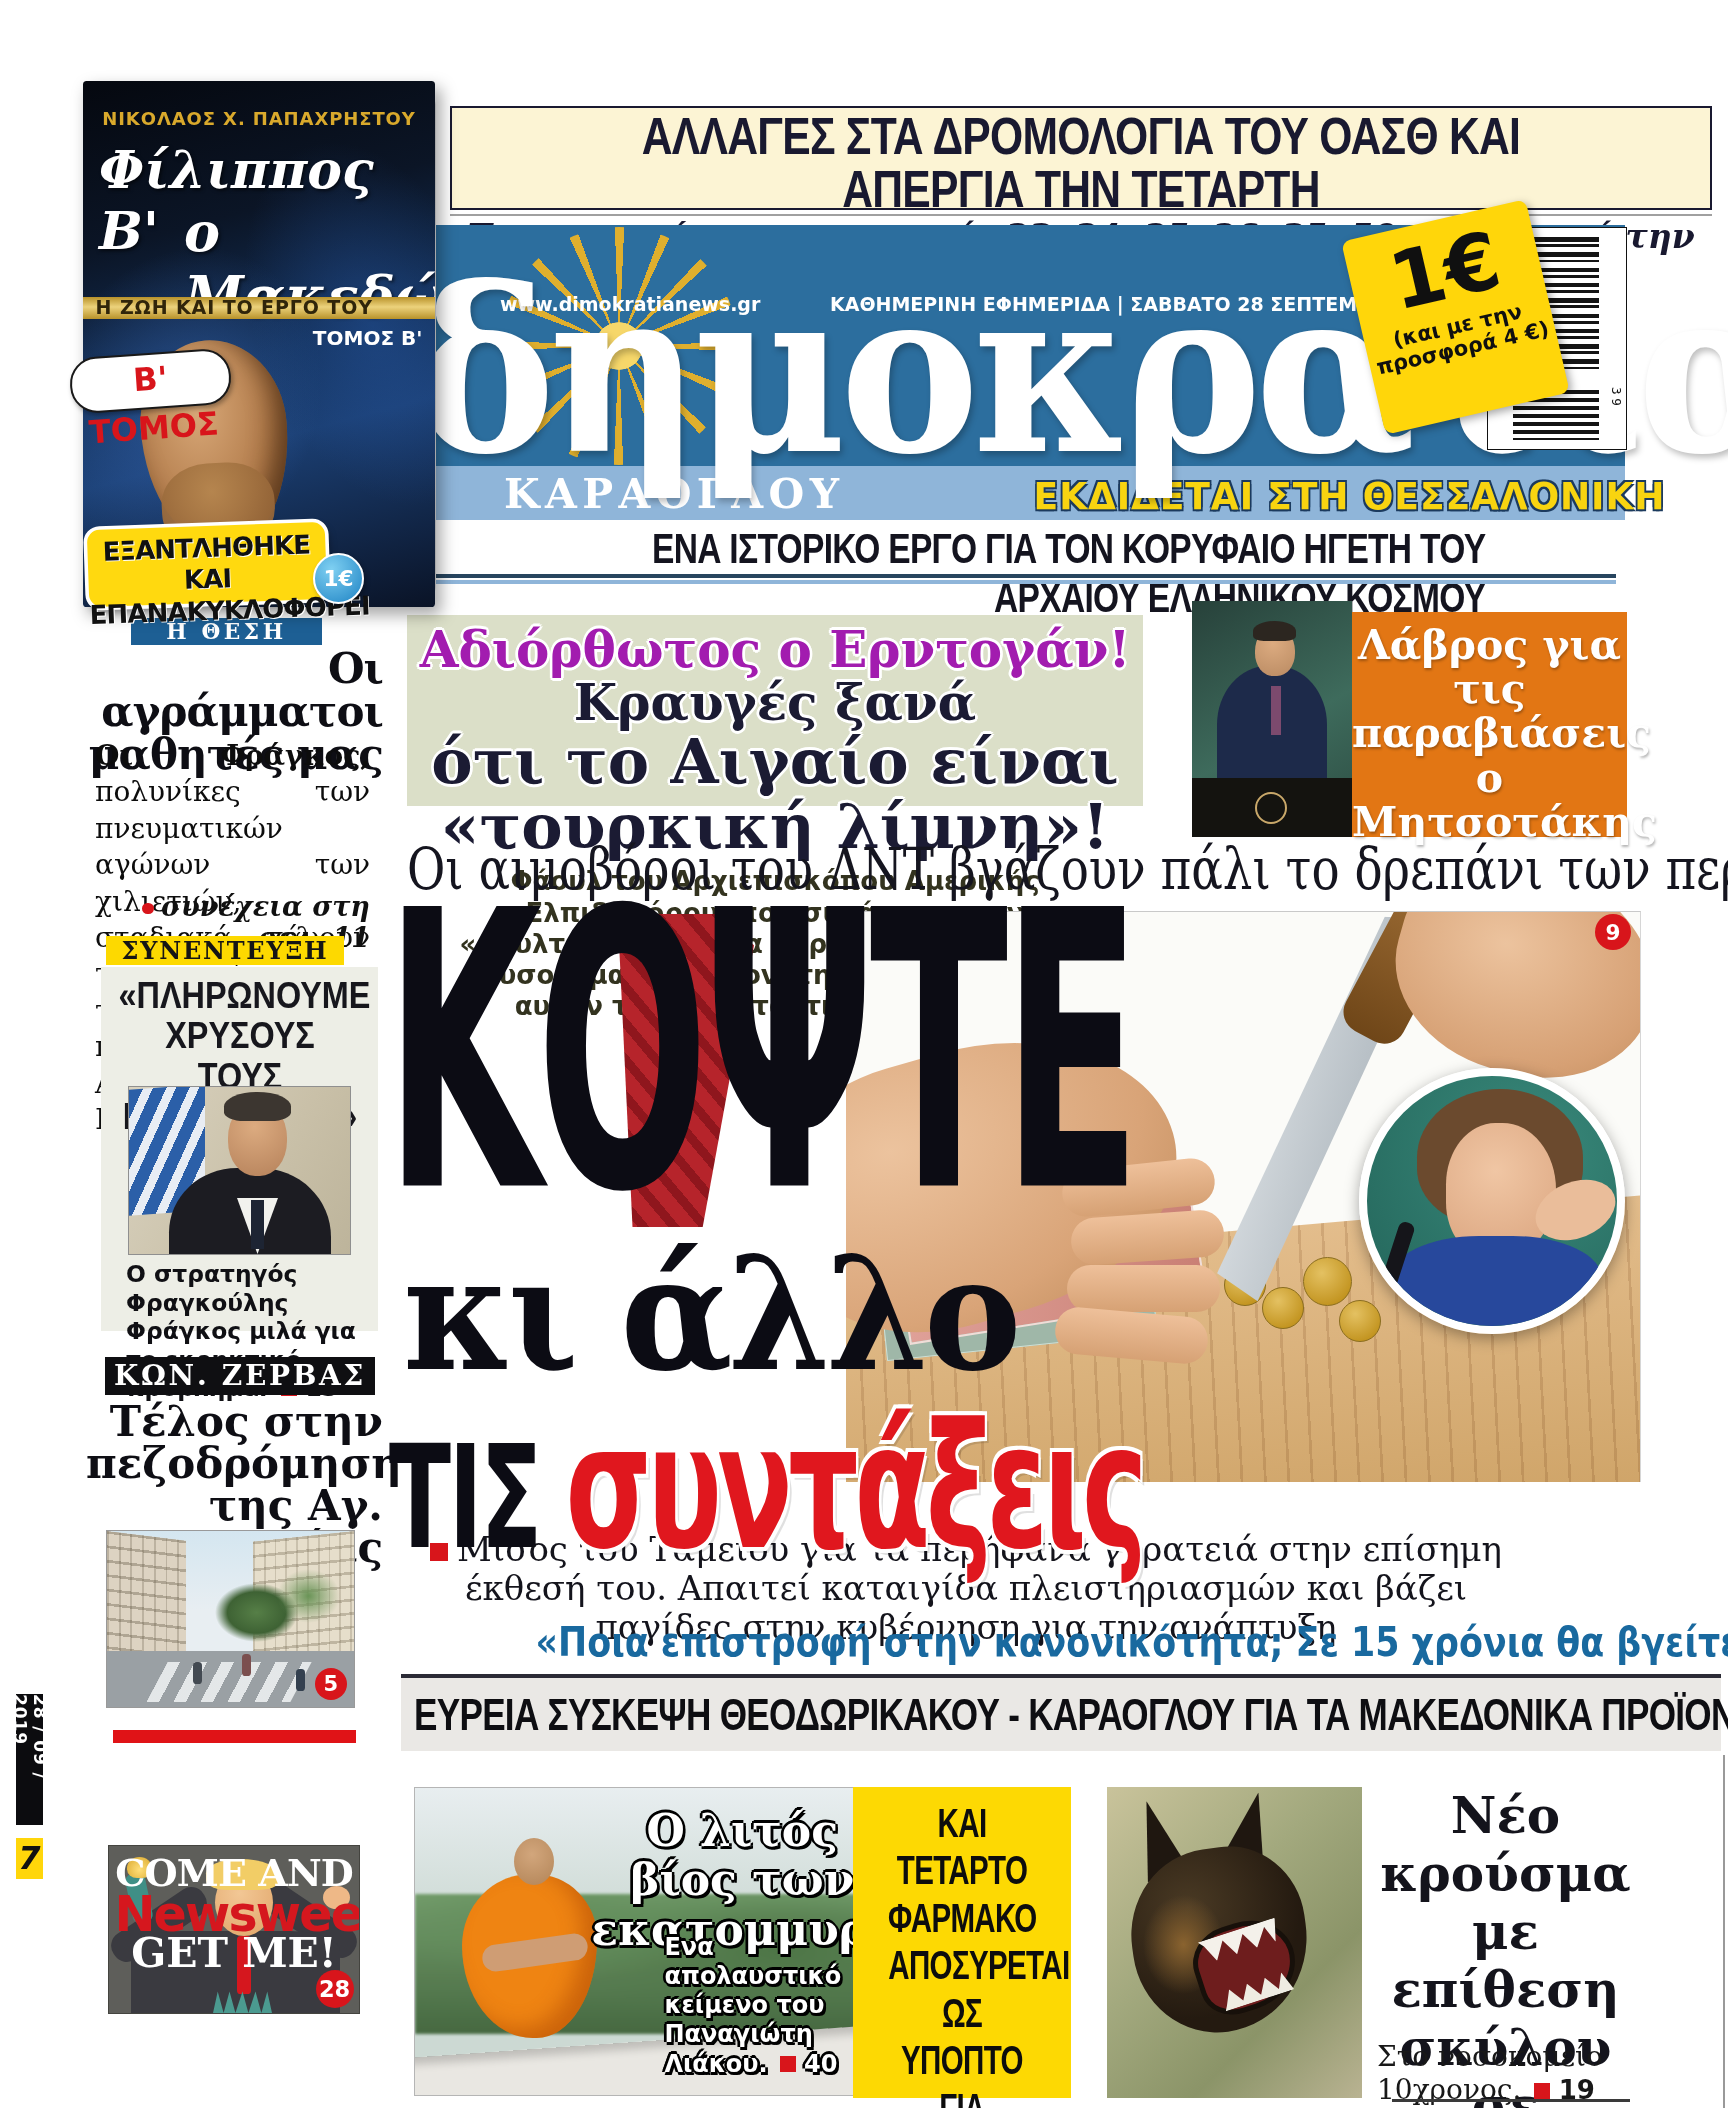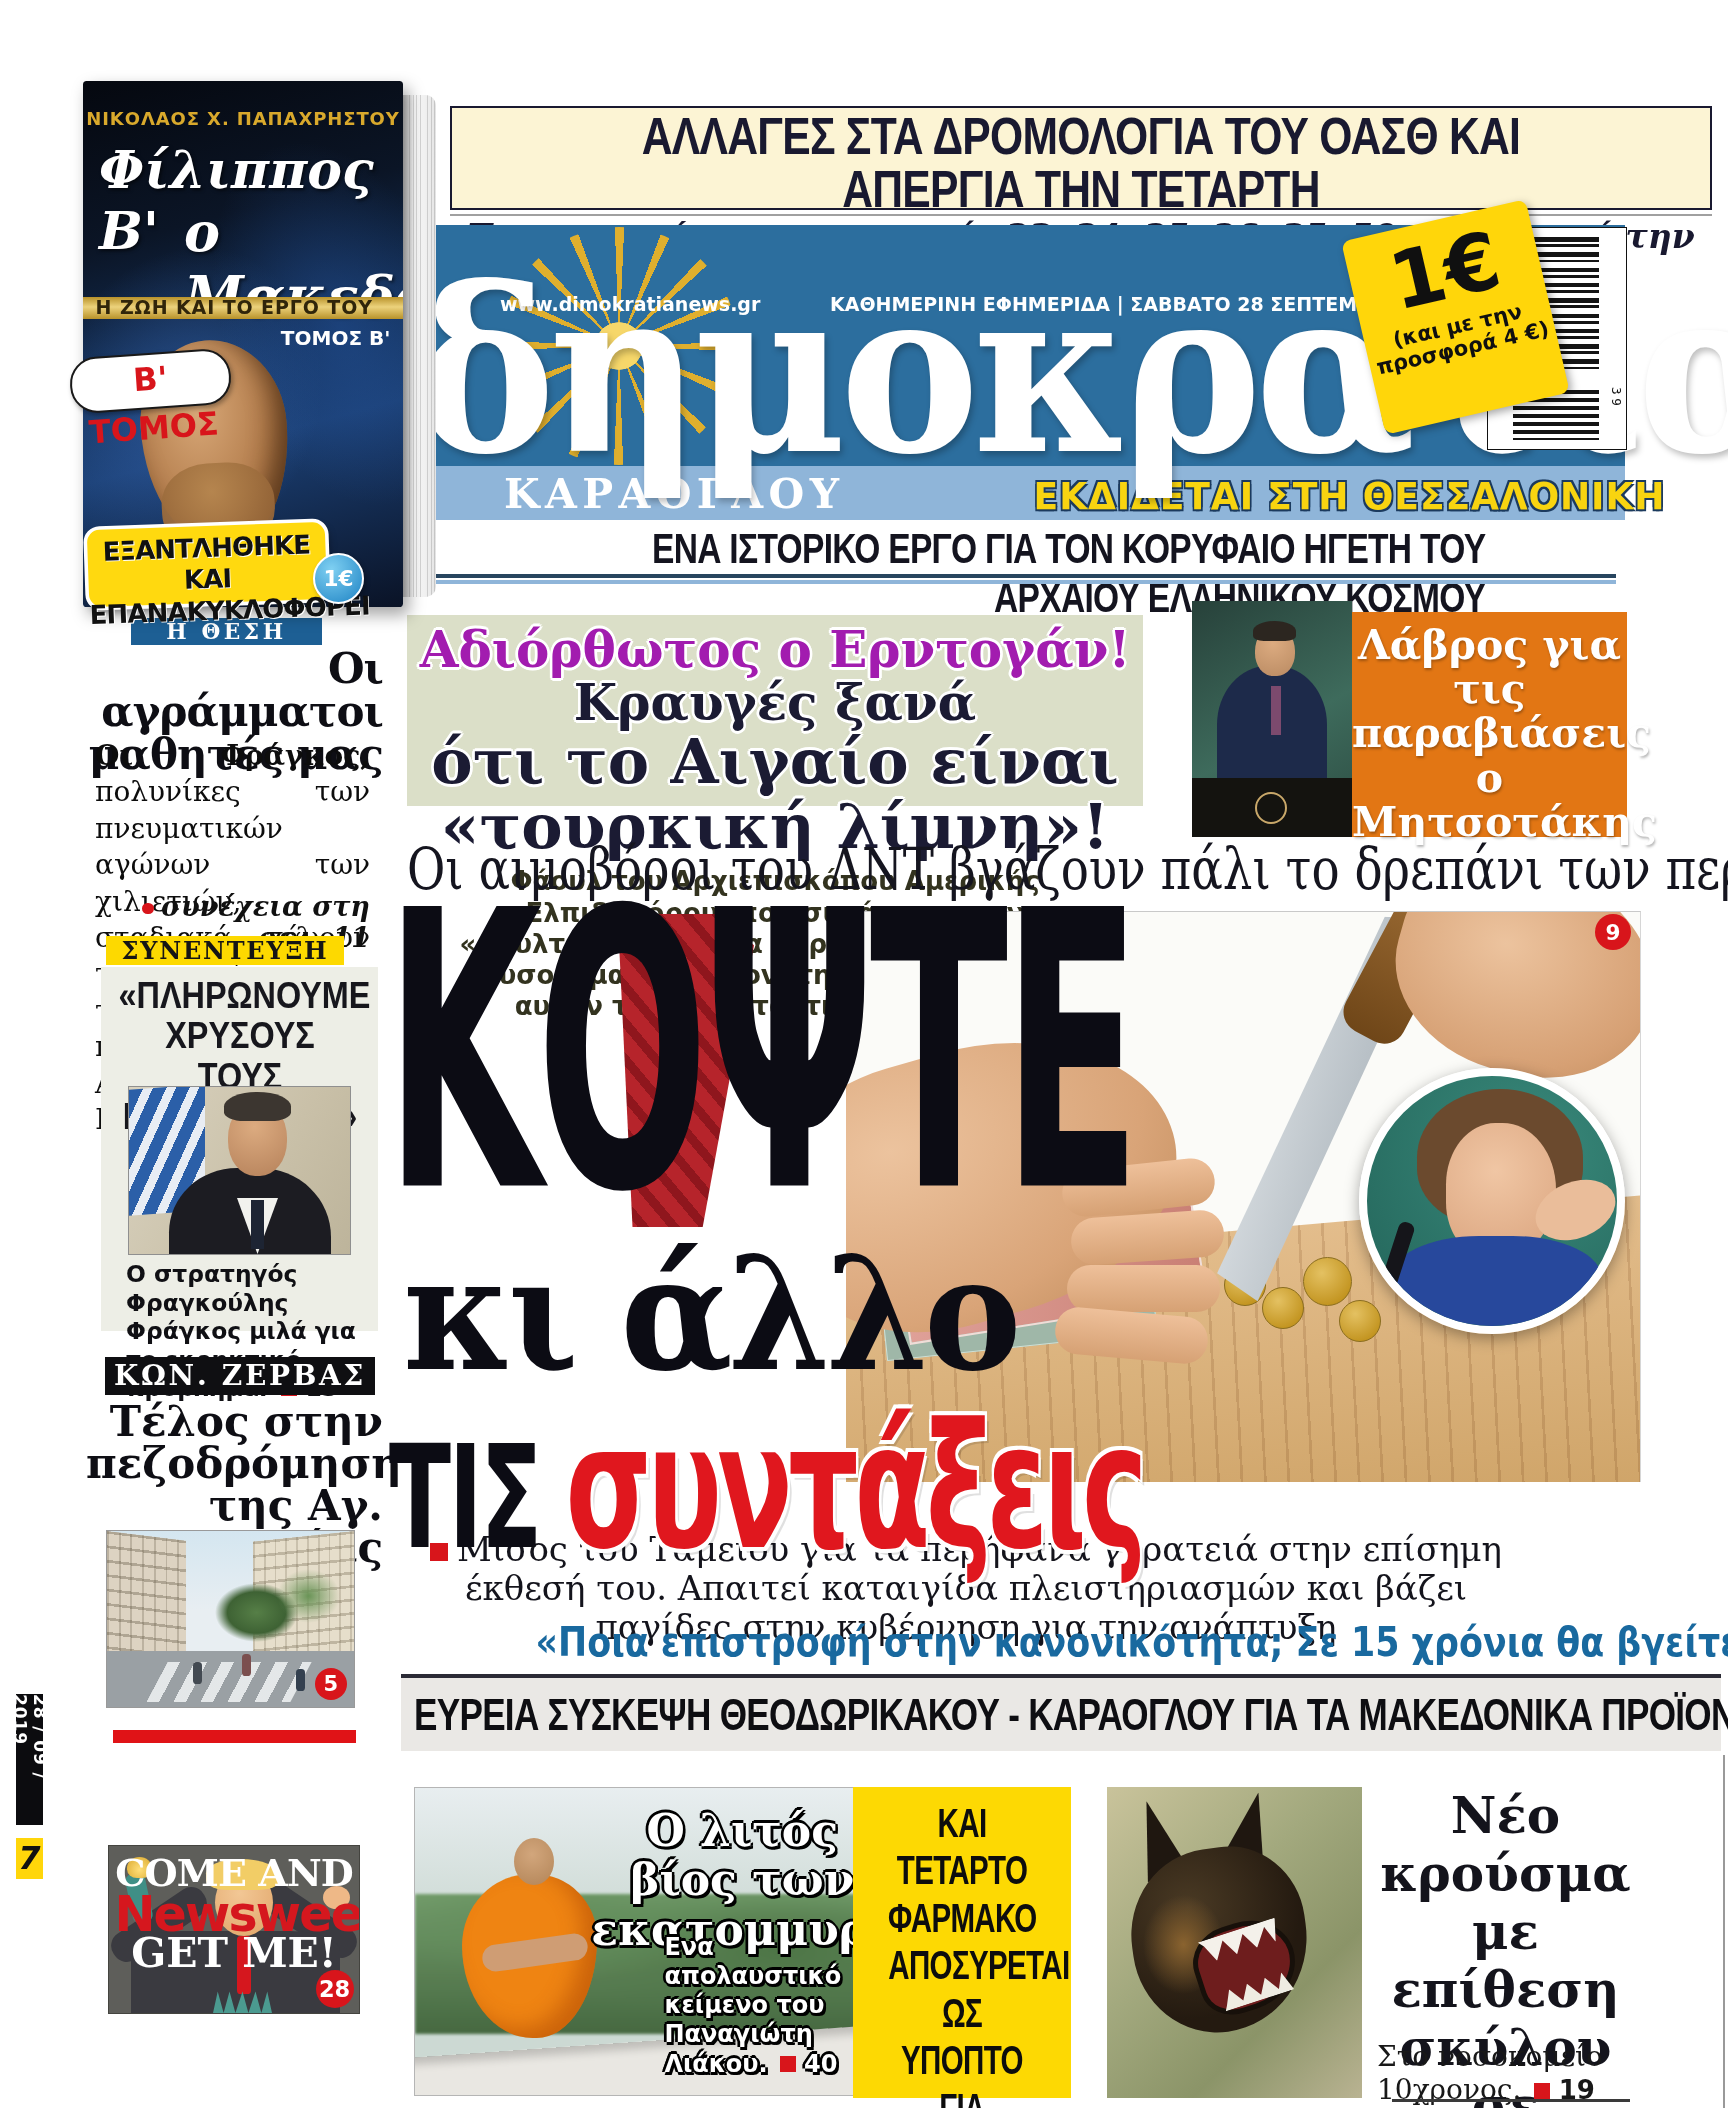--- a/index.html
+++ b/index.html
@@ -47,21 +47,21 @@
   .pricetag .p2{font-size:21px;font-weight:bold;color:#101010;line-height:1.1;margin-top:5.4px;}
   .barcode{left:1487px;top:227px;width:138px;height:221px;background:#fff;border:1.8px solid #111;z-index:8;}
   .bc-digits{position:absolute;left:1.8px;top:9px;writing-mode:vertical-rl;font-family:"DejaVu Sans Mono",monospace;font-size:13.5px;color:#111;letter-spacing:2.7px;}
   .bc-bars{position:absolute;left:25px;top:9px;width:86px;height:135px;background:repeating-linear-gradient(to bottom,#141414 0 4.5px,#fff 4.5px 7.2px,#141414 7.2px 10px,#fff 10px 15.3px);}
   .bc-bars2{position:absolute;left:25px;bottom:9px;width:86px;height:50px;background:repeating-linear-gradient(to bottom,#141414 0 3.6px,#fff 3.6px 8px);}
   .bc-39{position:absolute;right:1.8px;bottom:40px;writing-mode:vertical-rl;font-family:"DejaVu Sans Mono",monospace;font-size:12.6px;color:#111;letter-spacing:3.6px;}
   
   .book{left:83px;top:81px;width:353px;height:533px;z-index:10;}
   .pages{position:absolute;right:0;top:14.4px;width:34px;height:502px;border-radius:0 10.8px 10.8px 0;
     background:linear-gradient(90deg,#bdbdbd,#ffffff 35%,#e4e4e4),repeating-linear-gradient(to right,rgba(0,0,0,.14) 0 0.9px,rgba(0,0,0,0) 0.9px 3.6px);background-blend-mode:multiply;}
-  .cover{position:absolute;left:0;top:0;width:320px;height:526px;border-radius:3.6px;overflow:hidden;
+  .cover{position:absolute;left:0;top:0;width:352px;height:526px;border-radius:3.6px;overflow:hidden;
     background:linear-gradient(165deg,#05080f 0%,#0b1526 28%,#14325c 52%,#1b3f73 66%,#0a1326 100%);box-shadow:5.4px 7.2px 16px rgba(0,0,0,.35);}
   .swirl1{position:absolute;left:-36px;top:162px;width:270px;height:324px;background:radial-gradient(closest-side,rgba(60,110,190,.5),rgba(0,0,0,0));transform:rotate(25deg);}
   .swirl2{position:absolute;right:-54px;top:54px;width:234px;height:378px;background:radial-gradient(closest-side,rgba(40,90,170,.4),rgba(0,0,0,0));transform:rotate(-20deg);}
   .bk-author{position:absolute;left:0;top:27px;width:100%;text-align:center;color:#d9a92c;font-weight:bold;font-size:18px;letter-spacing:0.9px;}
   .bk-t1{position:absolute;left:16px;top:58px;color:#fff;font-size:52px;font-style:italic;font-weight:bold;text-shadow:1.8px 1.8px 3.6px rgba(0,0,0,.6);}
   .bk-t2{position:absolute;left:101px;top:119px;color:#fff;font-size:54px;font-style:italic;font-weight:bold;text-shadow:1.8px 1.8px 3.6px rgba(0,0,0,.6);}
   .bk-band{position:absolute;left:0;top:216px;width:100%;height:21.6px;background:linear-gradient(#b8922a,#ecd27c 45%,#b8922a);color:#30250a;font-weight:bold;font-size:19px;line-height:21.6px;padding-left:12.6px;box-sizing:border-box;letter-spacing:0.9px;}
   .bk-vol{position:absolute;right:12.6px;top:245px;color:#fff;font-weight:bold;font-size:20px;}
   .bust{position:absolute;left:59px;top:259px;width:146px;height:209px;border-radius:48% 52% 46% 54%/40% 42% 58% 60%;transform:rotate(-4deg);
     background:radial-gradient(ellipse at 40% 32%,#d8a878,#b07948 60%,#7c4e28);box-shadow:inset -12.6px -10.8px 23.4px rgba(50,25,8,.55);}

